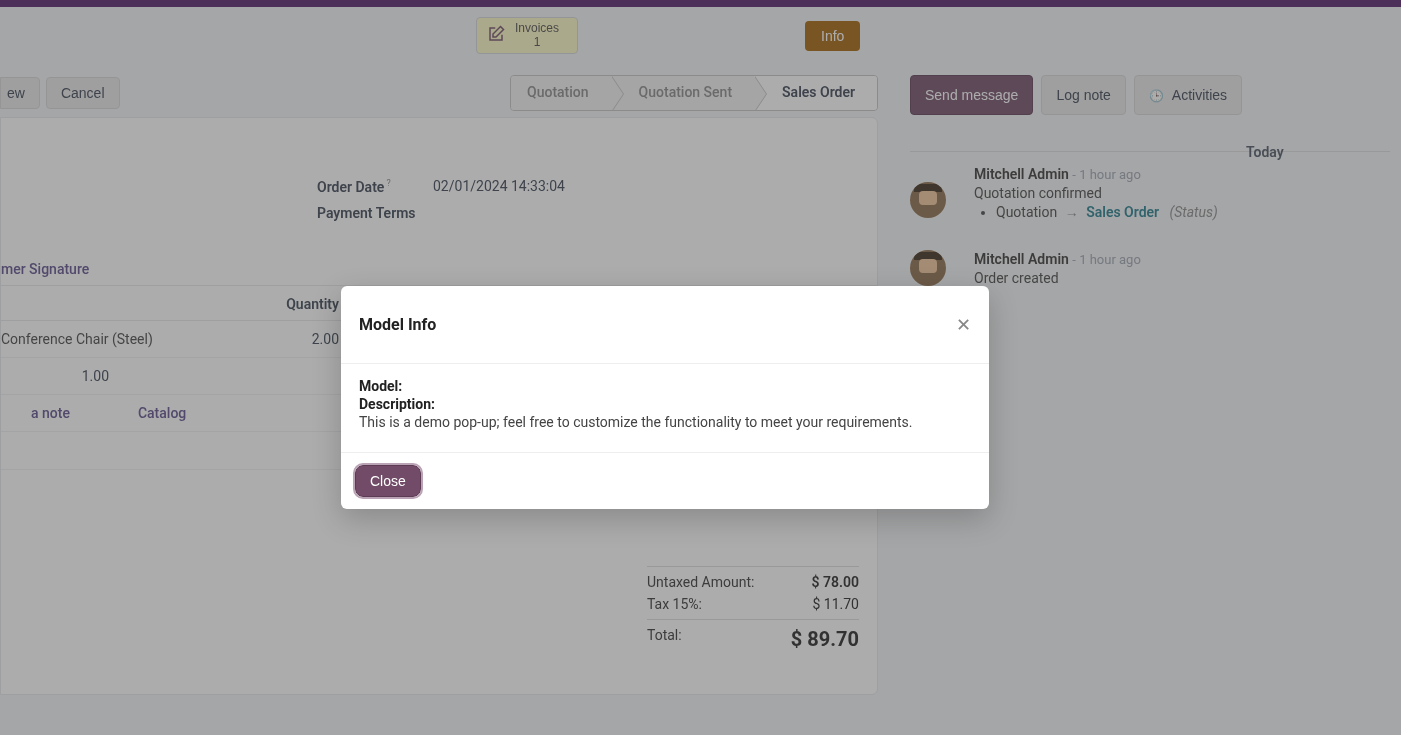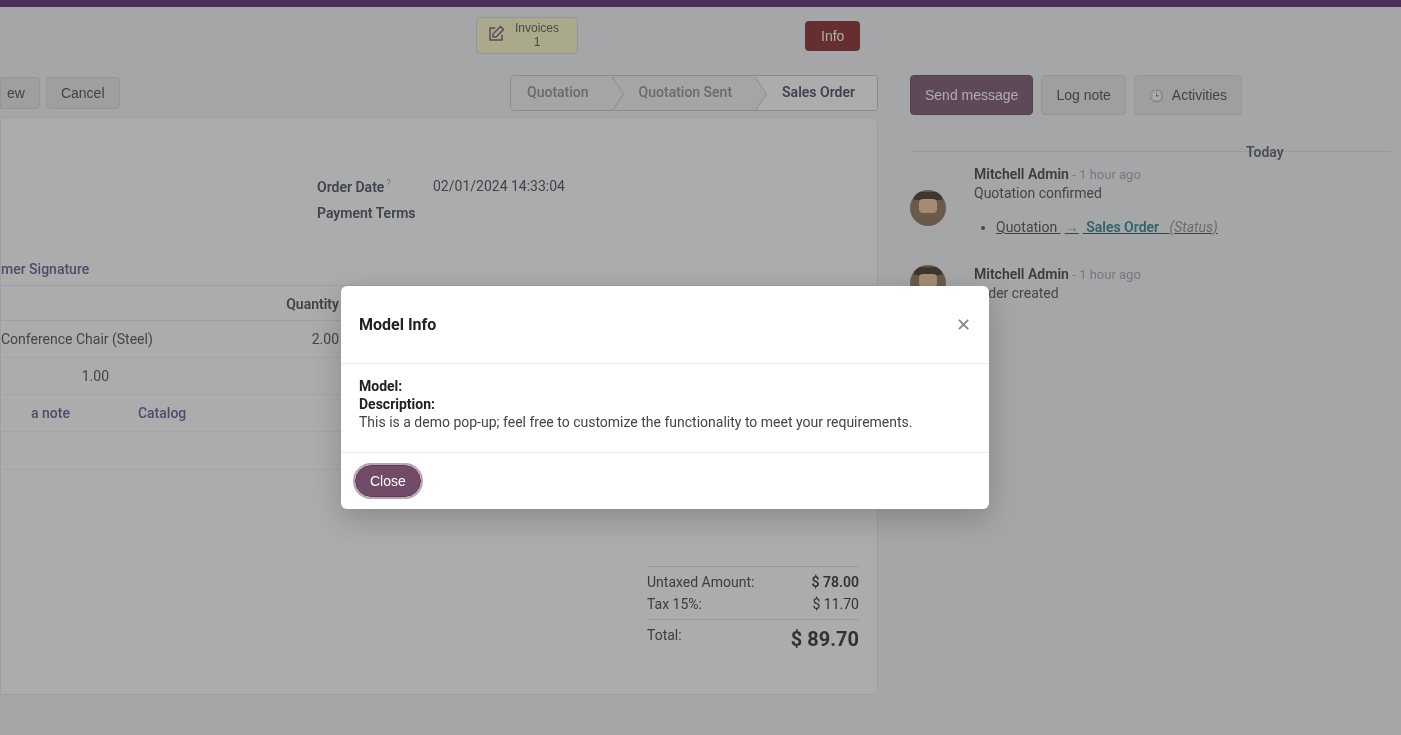--- a/index.html
+++ b/index.html
@@ -52,21 +52,21 @@
       color: #6b5a7e;
     }
     .invoice-button .txt {
       display: flex;
       flex-direction: column;
       line-height: 1.2;
     }
     .invoice-button .txt .label { font-size: 12px; color: #4b4b4b;}
     .invoice-button .txt .num { font-size: 12px; color: #4b4b4b; font-weight: 500;}
     .info-button {
-      background: #7f1d1d;
+      background: #a16207;
       color: #fff;
       border: none;
       border-radius: 4px;
       padding: 7px 16px;
       font-size: 14px;
       cursor: pointer;
       position: absolute;
       left: 805px;
       top: 14px;
     }
@@ -288,21 +288,21 @@
       width: 28px; height: 8px;
       background: #3a2a1a;
       top:2px; left:4px;
       border-radius: 6px 6px 0 0;
     }
     .msg-body { flex: 1;}
     .msg-head { color: #333;}
     .msg-head .name { font-weight: 600;}
     .msg-head .time { color: #9ca3af; font-size: 13px;}
     .msg-line { color: #444; margin-top: 3px;}
-    .msg-bullet { padding-left: 22px; margin-top: 18px; text-decoration: underline;}
+    .msg-bullet { padding-left: 22px; margin-top: 3px;}
     .msg-bullet li { color: #444; list-style: disc;}
     .arrow-sym { color: #888; margin: 0 4px;}
     .so-link { color: #1f7a8c; font-weight: 600;}
     .status-ital { font-style: italic; color: #888;}
 
     .modal {
       position: absolute;
       top: 279px;
       left: 341px;
       width: 648px;
@@ -325,21 +325,21 @@
     .modal-body .mv { color: #444; margin-bottom: 4px;}
     .modal-foot {
       border-top: 1px solid #eee;
       padding: 12px 14px;
     }
     .btn-close {
       background: #714B67;
       color: #fff;
       border: 1px solid #5d3b54;
       outline: 2px solid #b9a3b4;
-      border-radius: 16px;
+      border-radius: 8px;
       padding: 7px 14px;
       font-size: 14px;
       cursor: pointer;
       font-weight: 500;
     }
     .clock-icon::before { content: "\1F552"; font-size: 12px; margin-right: 2px;}
     .edit-icon { width: 18px; height: 18px;}
   </style>
 </head>
 <body>

